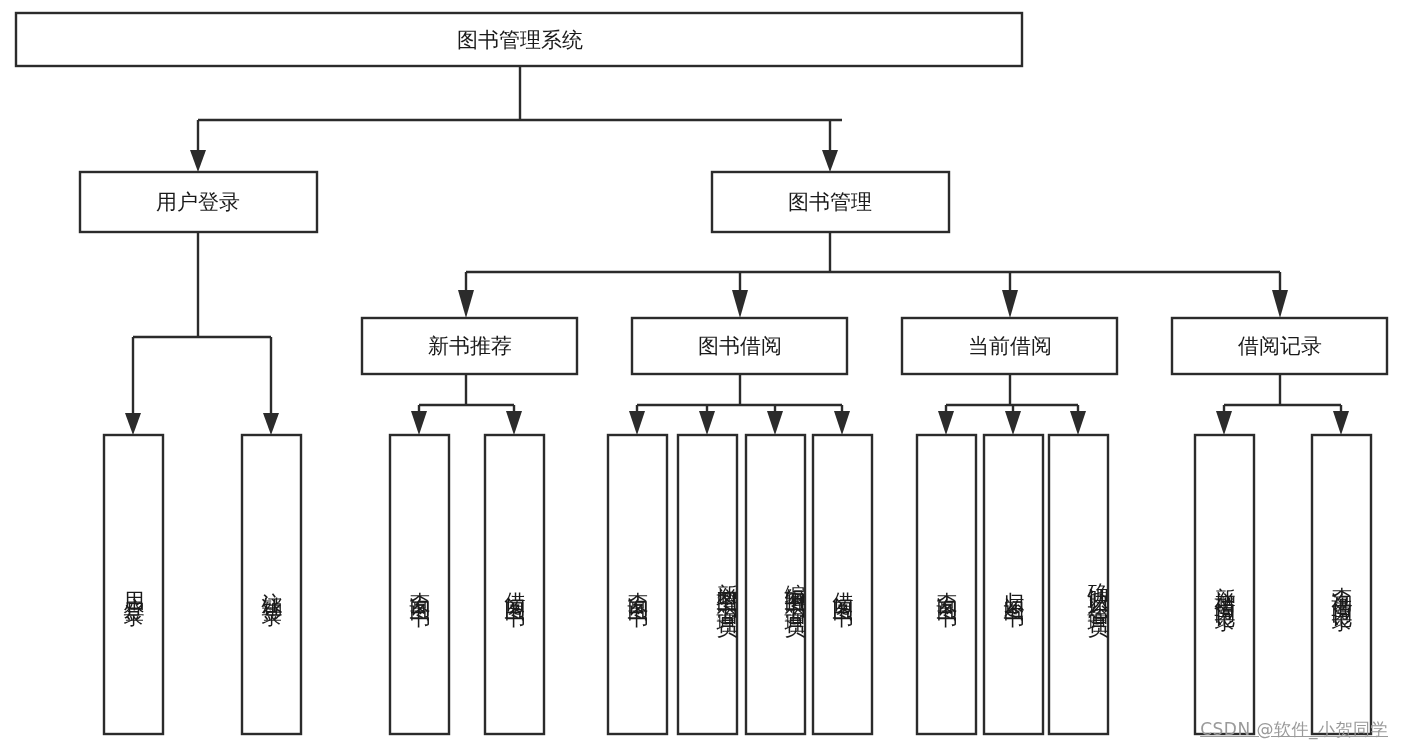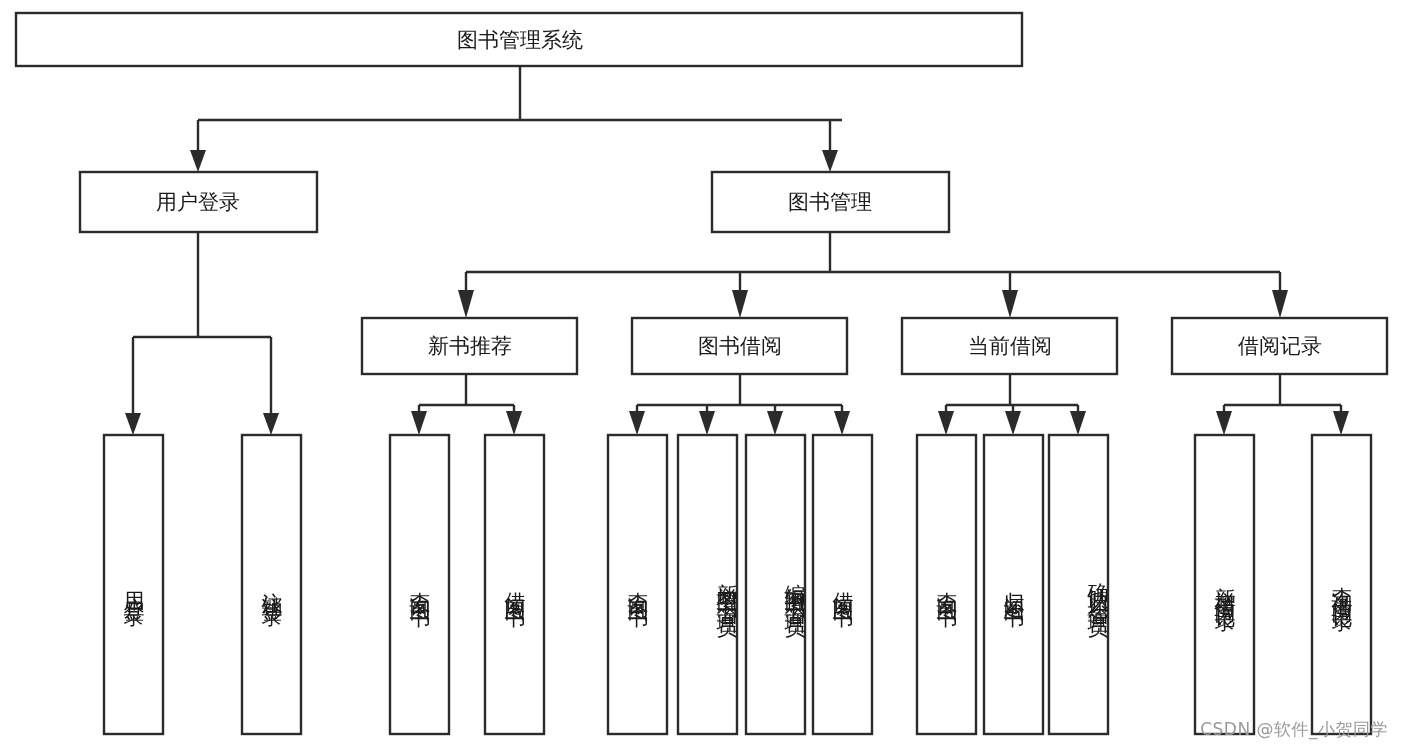--- a/index.html
+++ b/index.html
@@ -66,20 +66,21 @@
   }
   .watermark {
     position: absolute;
     right: 8px;
     bottom: 6px;
     font-family: "DejaVu Sans", "Liberation Sans", sans-serif;
     font-size: 17px;
     color: #9a9a9a;
     white-space: nowrap;
     letter-spacing: 0.5px;
+    text-decoration: underline;
   }
 </style>
 </head>
 <body>
 
 <div id="diagram-root">
 
   <svg id="tree-svg" viewBox="0 0 1405 747">
 
     <g>

